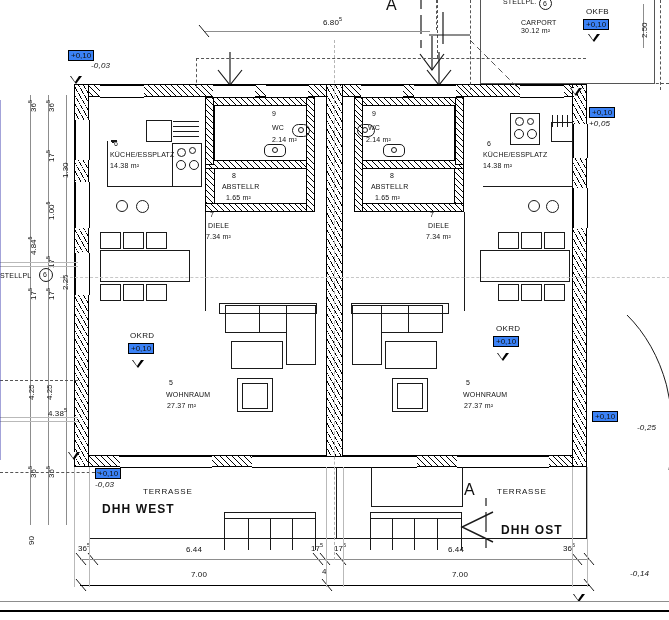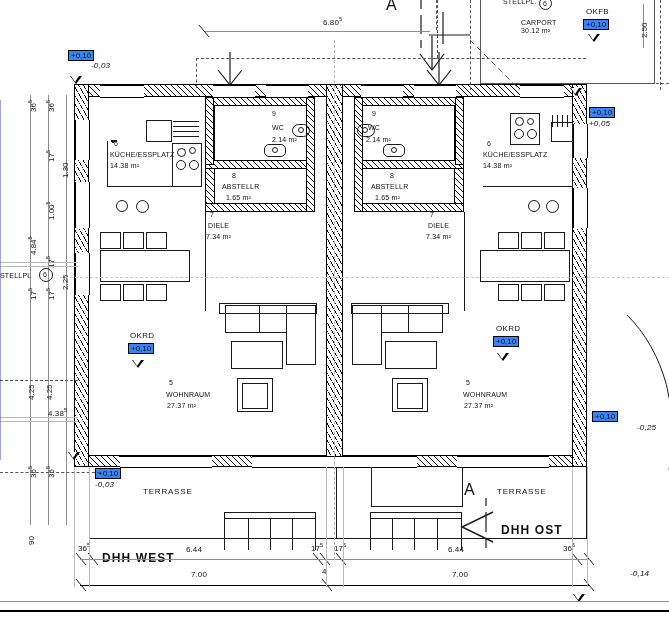--- a/index.html
+++ b/index.html
@@ -467,21 +467,21 @@
   <div class="trisym" style="left:573px;top:594px;">
     <div class="tri"></div>
       <div class="tri-in"></div>
   </div>
 
   <div class="box" style="left:89px;top:467px;width:248px;height:72px;border-color:#1a1a1a;border-top:none;"></div>
   <div class="box" style="left:337px;top:467px;width:250px;height:72px;border-color:#1a1a1a;border-top:none;border-left:none;"></div>
   <div class="t terr" style="left:143px;top:488px;">TERRASSE</div>
   <div class="t terr" style="left:497px;top:488px;">TERRASSE</div>
 
-  <div class="t title" style="left:102px;top:552px;text-align:right;">DHH WEST</div>
+  <div class="t title" style="left:102px;top:503px;text-align:right;">DHH WEST</div>
   <div class="t title" style="left:501px;top:524px;">DHH OST</div>
   <div class="t secA" style="left:464px;top:481px;">A</div>
 
   <div class="ln hl" style="left:224px;top:512px;width:92px;height:1px;"></div>
   <div class="ln hl" style="left:224px;top:518px;width:92px;height:1px;"></div>
   <div class="ln vl" style="left:224px;top:512px;height:38px;"></div>
   <div class="ln vl" style="left:248px;top:518px;height:32px;"></div>
   <div class="ln vl" style="left:270px;top:518px;height:32px;"></div>
   <div class="ln vl" style="left:292px;top:518px;height:32px;"></div>
   <div class="ln vl" style="left:315px;top:512px;height:38px;"></div>

